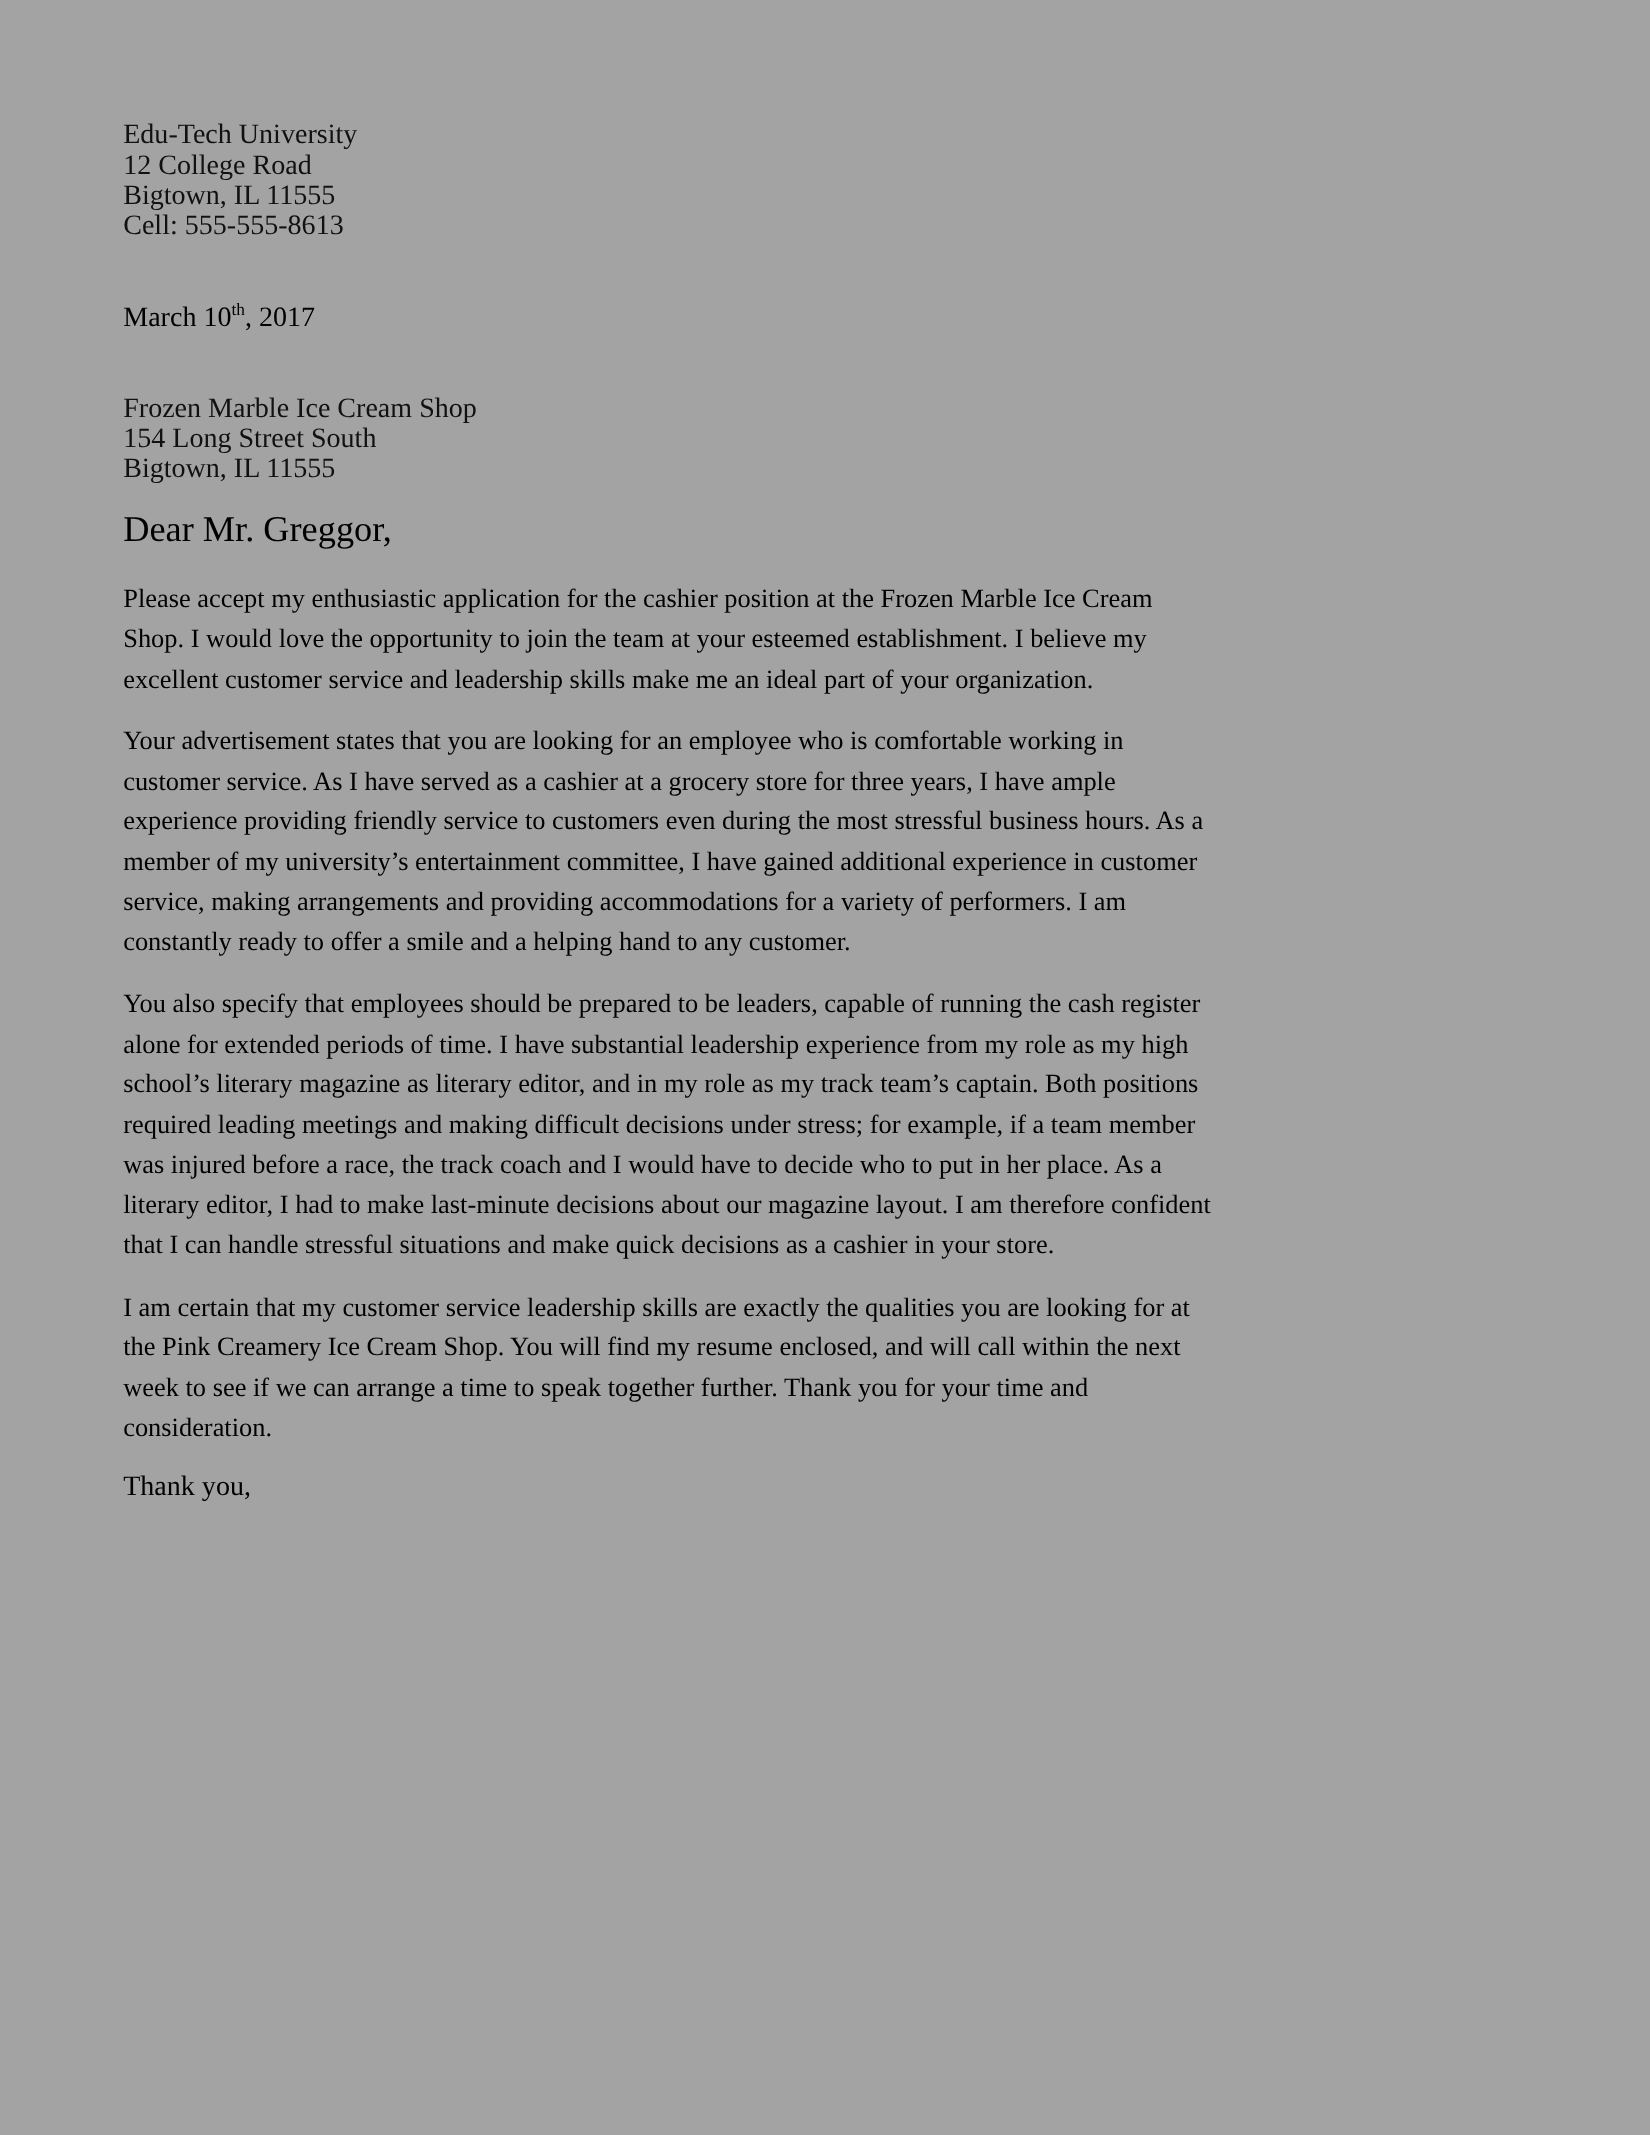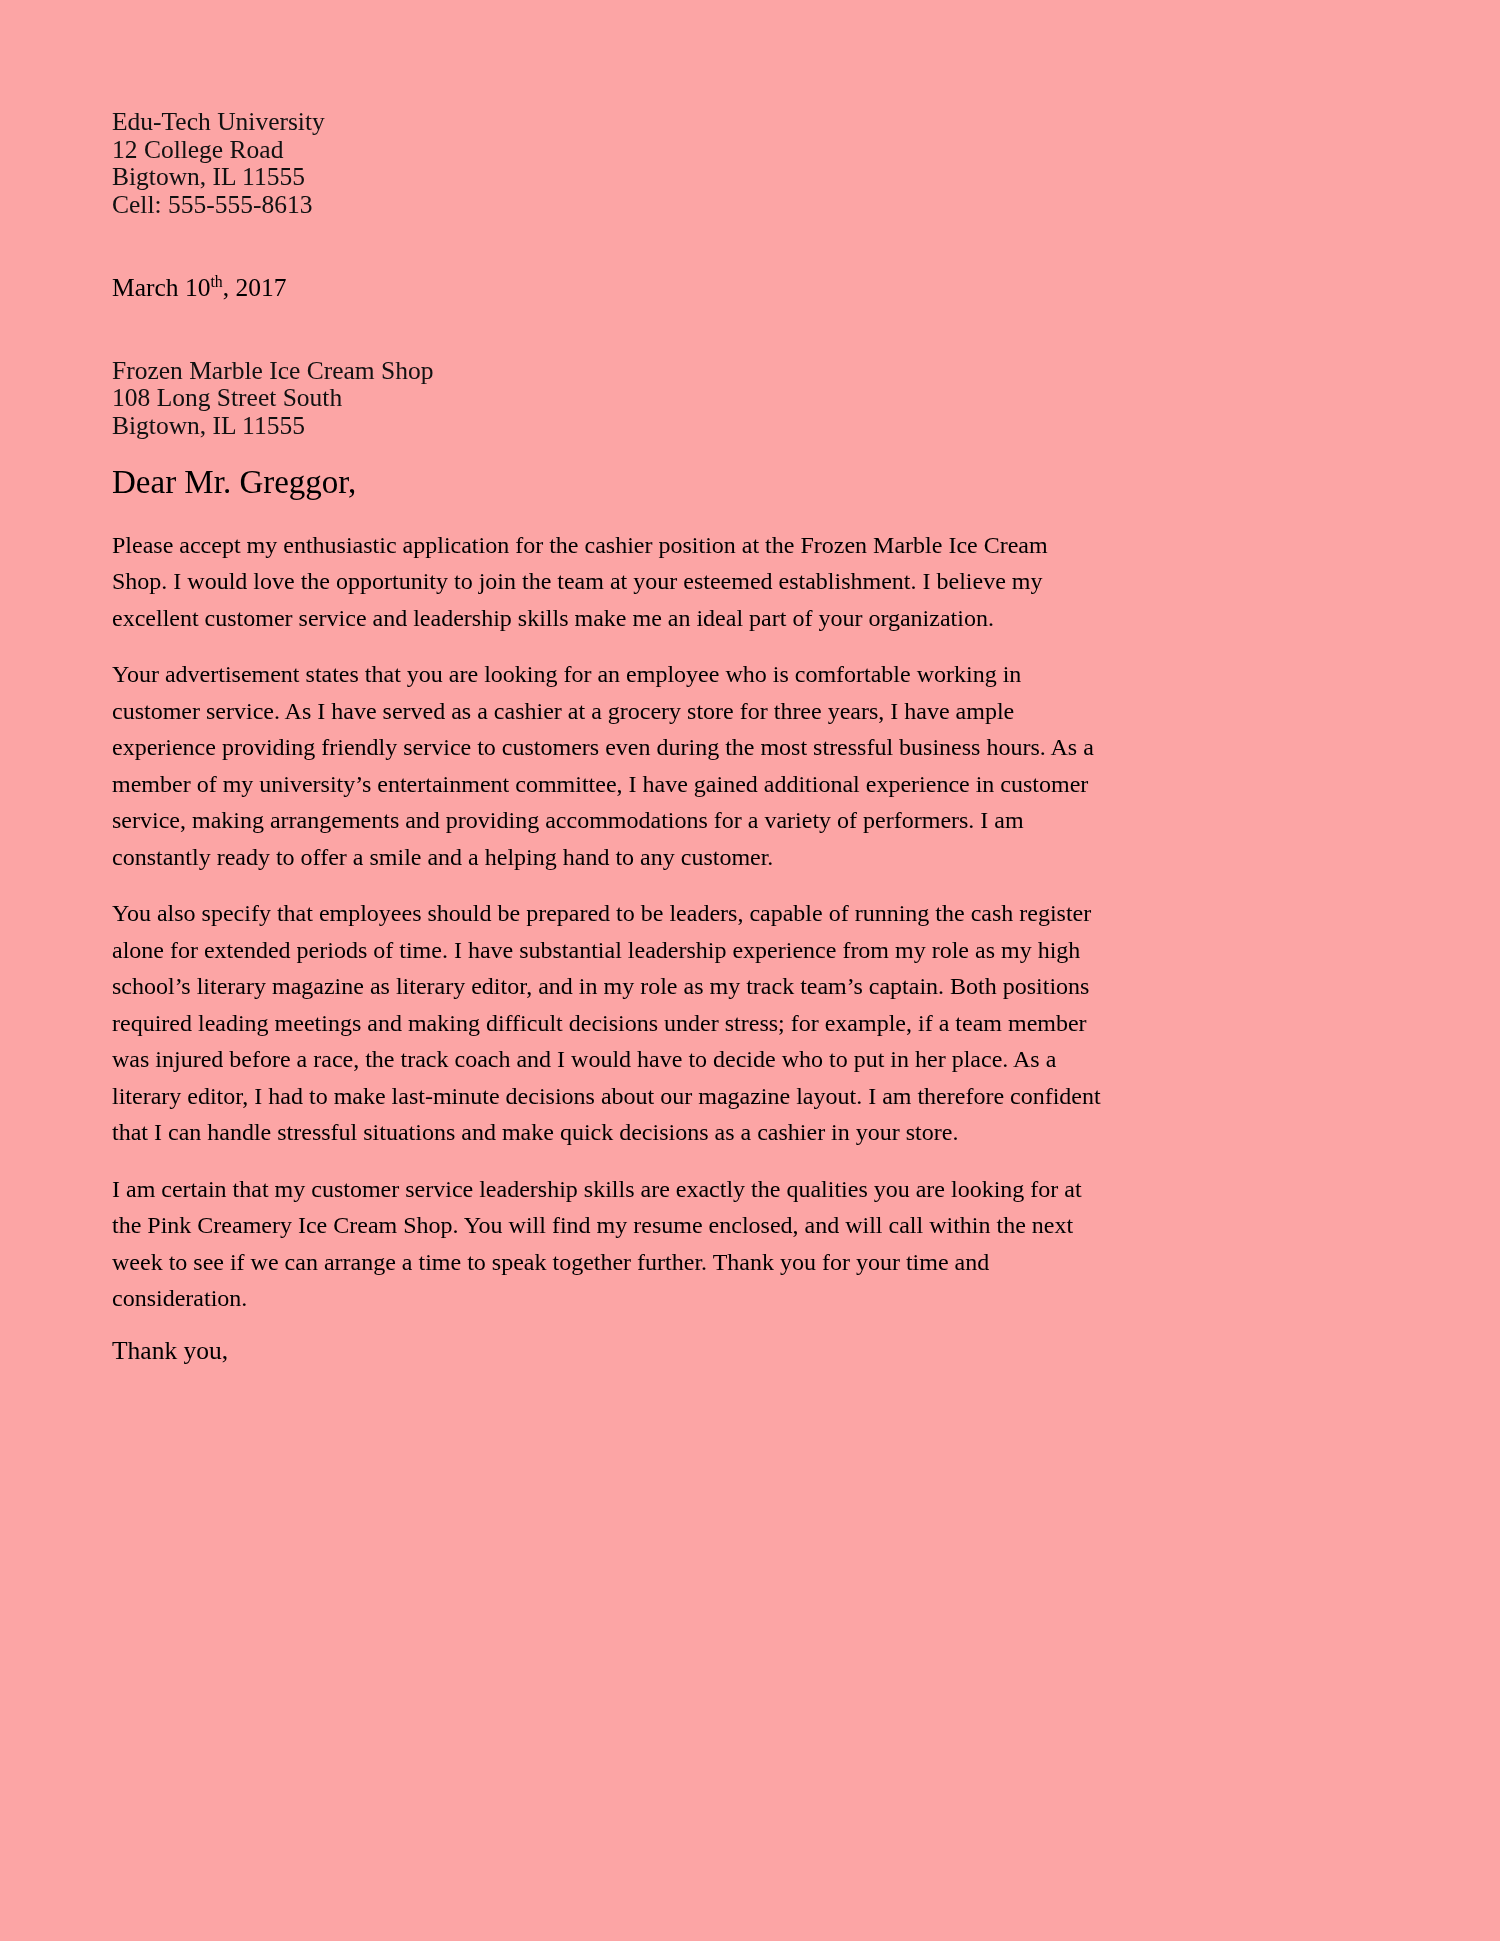--- a/index.html
+++ b/index.html
@@ -8,21 +8,21 @@
     background: #ffffff;
   }
   body {
     font-family: "Liberation Serif", "DejaVu Serif", serif;
     color: #000000;
   }
   .page {
     position: relative;
     width: 1500px;
     height: 1941px;
-    background: #fca5a5;
+    background: #a3a3a3;
     margin: 0 auto;
     overflow: hidden;
   }
   .letter {
     position: absolute;
     left: 112px;
     top: 108px;
     width: 990px;
   }
   .block {
@@ -87,21 +87,21 @@
     </div>
 
     <div class="spacer-lg"></div>
 
     <div class="date-line"><span>March 10</span><sup>th</sup><span>, 2017</span></div>
 
     <div class="spacer-md"></div>
 
     <div class="block recipient">
       <div class="line">Frozen Marble Ice Cream Shop</div>
-      <div class="line">108 Long Street South</div>
+      <div class="line">154 Long Street South</div>
       <div class="line">Bigtown, IL 11555</div>
     </div>
 
     <div class="spacer-sm"></div>
 
     <div class="salutation">Dear Mr. Greggor,</div>
 
     <div class="spacer-sm"></div>
 
     <p class="para">Please accept my enthusiastic application for the cashier position at the Frozen Marble Ice Cream Shop. I would love the opportunity to join the team at your esteemed establishment. I believe my excellent customer service and leadership skills make me an ideal part of your organization.</p>

